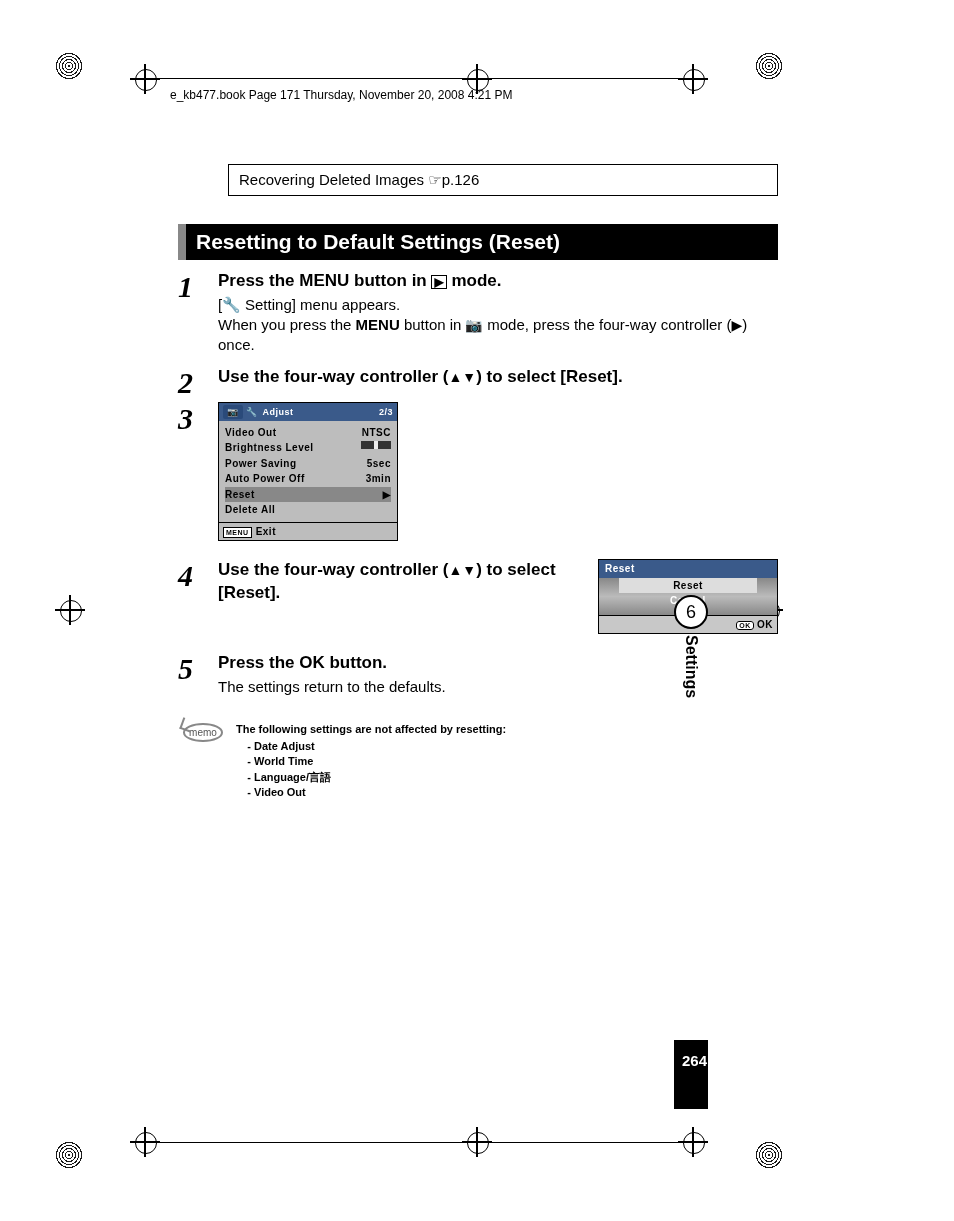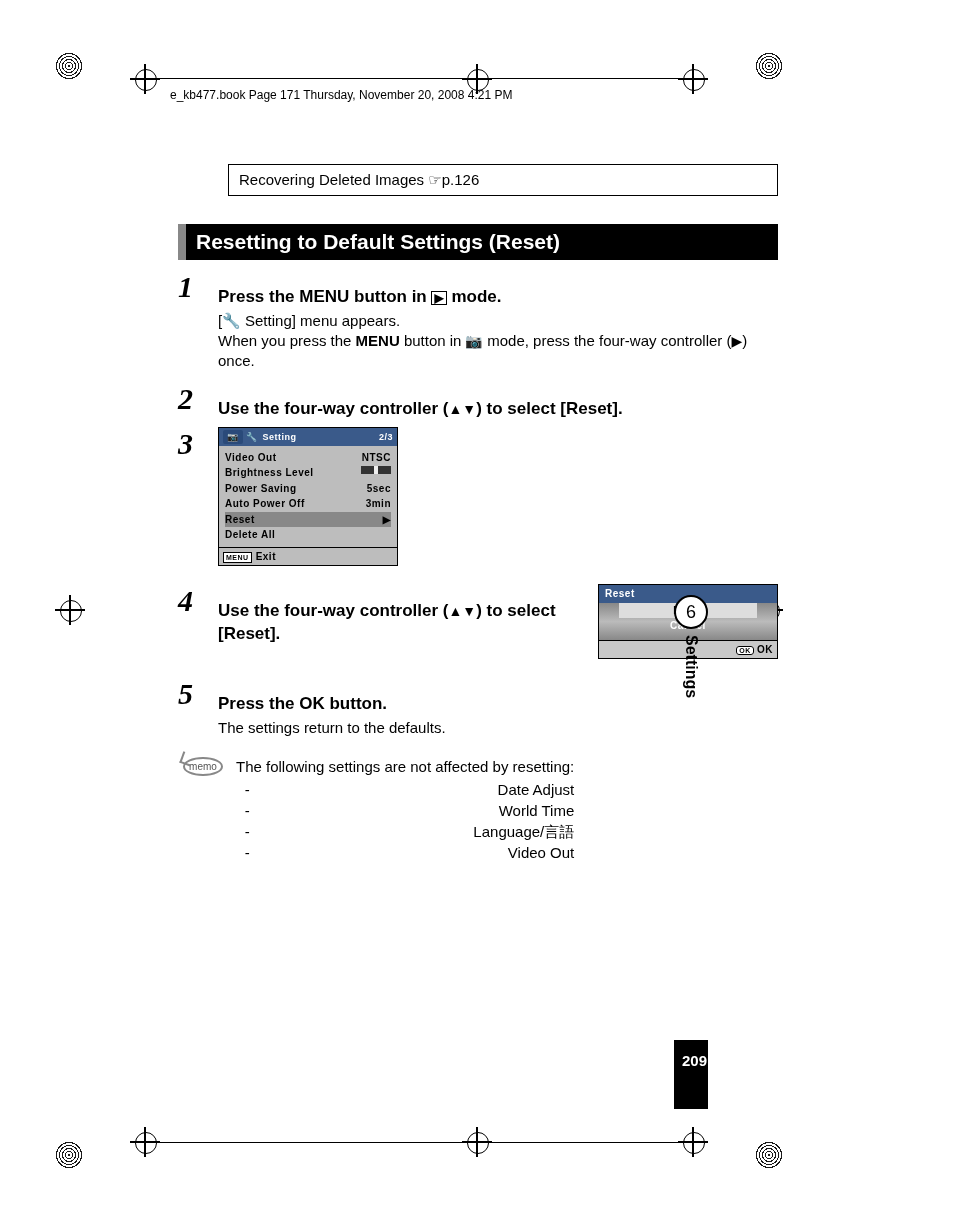--- a/index.html
+++ b/index.html
@@ -127,21 +127,20 @@
   }
   .step-body {
     flex: 1;
     font-size: 16px;
     line-height: 1.35;
   }
   .step-title {
     font-weight: bold;
     font-size: 17px;
     margin-bottom: 2px;
-    margin-top: 16px;
   }
   .step-desc {
     font-size: 15px;
     margin-bottom: 6px;
   }
 
   .step-row {
     display: flex;
     gap: 12px;
     align-items: flex-start;
@@ -241,21 +240,21 @@
     font-size:7px;
     padding:0 2px;
     border-radius:3px;
     background:#fff;
   }
 
   .memo-row {
     display: flex;
     gap: 12px;
     align-items: flex-start;
-    margin-top: 12px;
+    margin-top: 18px;
     margin-left: 4px;
   }
   .memo-icon {
     width: 42px;
     flex: 0 0 42px;
     text-align:center;
   }
   .memo-oval {
     display:inline-block;
     border:2px solid #888;
@@ -268,28 +267,28 @@
   .memo-oval::before{
     content:"";
     position:absolute;
     width:10px;height:10px;
     border-left:2px solid #888;
     border-bottom:2px solid #888;
     transform:rotate(20deg);
     left:-4px; top:-6px;
   }
   .memo-body {
-    font-size: 15px;
+    font-size: 11px;
     line-height: 1.4;
+    font-weight: bold;
   }
   .memo-body ul {
     margin: 2px 0 0 0;
     padding-left: 18px;
     list-style: "- ";
-    text-align: right;
   }
 
   .side-tab {
     position: absolute;
     right: 130px;
     top: 595px;
     width: 34px;
     text-align: center;
   }
   .side-circle {
@@ -401,21 +400,21 @@
 
     <div class="step">
       <div class="step-num">3</div>
       <div class="step-body">
         <div class="step-row">
           <div class="lcd">
             <div class="lcd-header">
               <span class="lcd-header-left">
                 <span class="lcd-tab">📷</span>
                 <span>🔧</span>
-                <span>Setting</span>
+                <span>Adjust</span>
               </span>
               <span>2/3</span>
             </div>
             <div class="lcd-body">
               <div class="lcd-row">
                   <span>Video Out</span>
                   <span>NTSC</span>
                 </div>
               <div class="lcd-row">
                   <span>Brightness Level</span>
@@ -496,15 +495,15 @@
       </div>
     </div>
 
   </div>
 
   <div class="side-tab">
     <div class="side-circle">6</div>
     <div class="side-label">Settings</div>
   </div>
 
-  <div class="page-num-box">209</div>
+  <div class="page-num-box">264</div>
 
 </div>
 
 </body></html>

